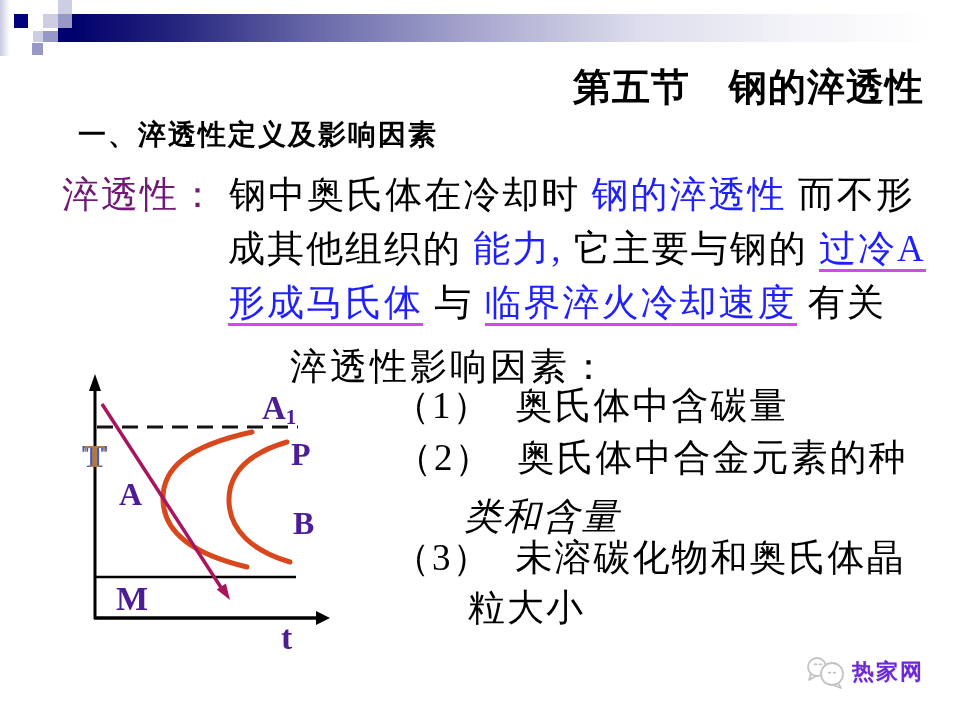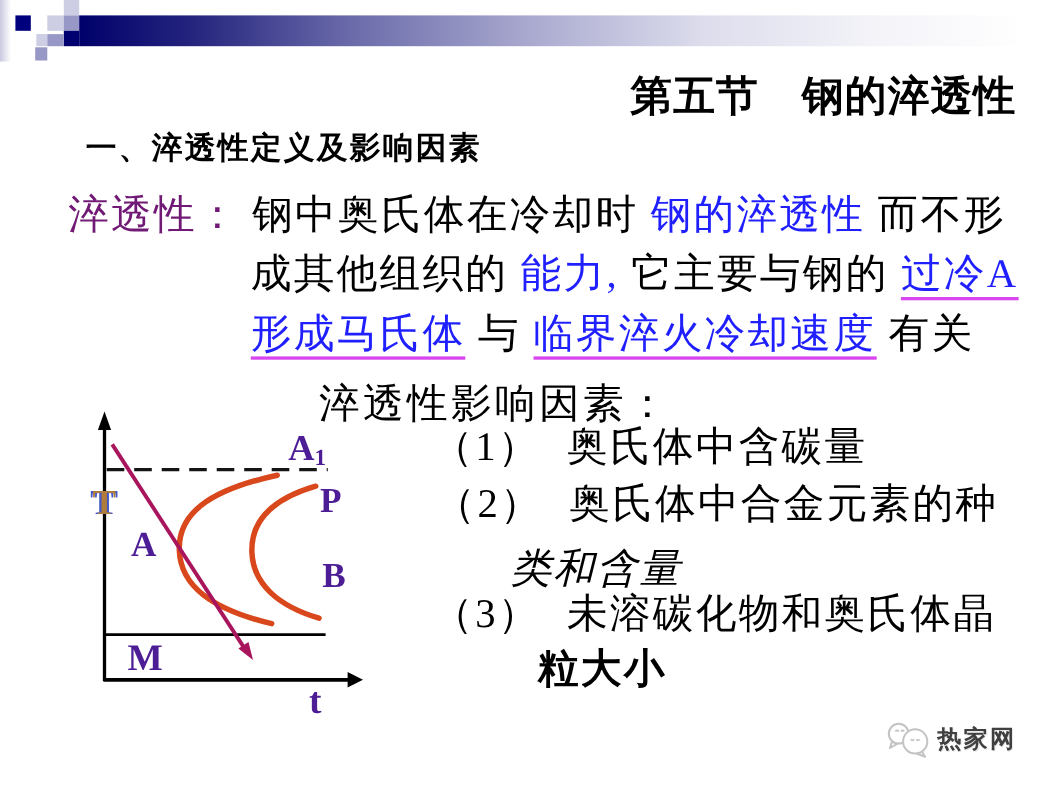--- a/index.html
+++ b/index.html
@@ -30,21 +30,21 @@
   }
   .line{position:absolute;font-size:37px;color:#000;white-space:nowrap;letter-spacing:2px;}
   .l1{left:62px;top:170px;}
   .l2{left:228px;top:224px;}
   .l3{left:228px;top:278px;}
   .factors-title{left:290px;top:342px;letter-spacing:3px;}
   .li-1 {left:393px;top:381px;}
   .li-2 {left:395px;top:433px;}
   .li-2b{left:464px;top:492px;font-style:italic;}
   .li-3 {left:393px;top:533px;}
-  .li-3b{left:489px;top:583px;font-weight:bold;}
+  .li-3b{left:468px;top:583px;}
   .red{color:#701a75;}
   .blue{color:#1f1fff;}
   .blue-u{color:#1f1fff;border-bottom:3px solid #d946ef;padding-bottom:0px;}
   .num{margin-right:24px;}
   
   .diagram{position:absolute;left:58px;top:370px;width:290px;height:295px;}
   .dlabel{
     position:absolute;font-family:"Liberation Serif","DejaVu Serif",serif;
     font-weight:bold;color:#4c1d95;line-height:1;
   }
@@ -53,21 +53,21 @@
   .lab-T{left:84px;top:440px;font-size:32px;color:#b07c3e;
          text-shadow:-2px 0 0 #4257c8, 2px 0 0 #4257c8;}
   .lab-A{left:119px;top:478px;font-size:32px;}
   .lab-P{left:291px;top:438px;font-size:32px;}
   .lab-B{left:293px;top:507px;font-size:32px;}
   .lab-M{left:116px;top:582px;font-size:34px;}
   .lab-t{left:281px;top:621px;font-size:34px;}
   
   .watermark{
     position:absolute;left:804px;top:655px;display:flex;align-items:center;gap:6px;
-    color:#404040;font-family:"Liberation Sans","DejaVu Sans",sans-serif;
+    color:#6d28d9;font-family:"Liberation Sans","DejaVu Sans",sans-serif;
     font-weight:bold;font-size:22px;letter-spacing:2px;
     text-shadow:1px 1px 0 #e9e9e9;
   }
 </style>
 </head>
 <body>
 
 <div class="slide">
 
   <div class="deco strip"></div>

